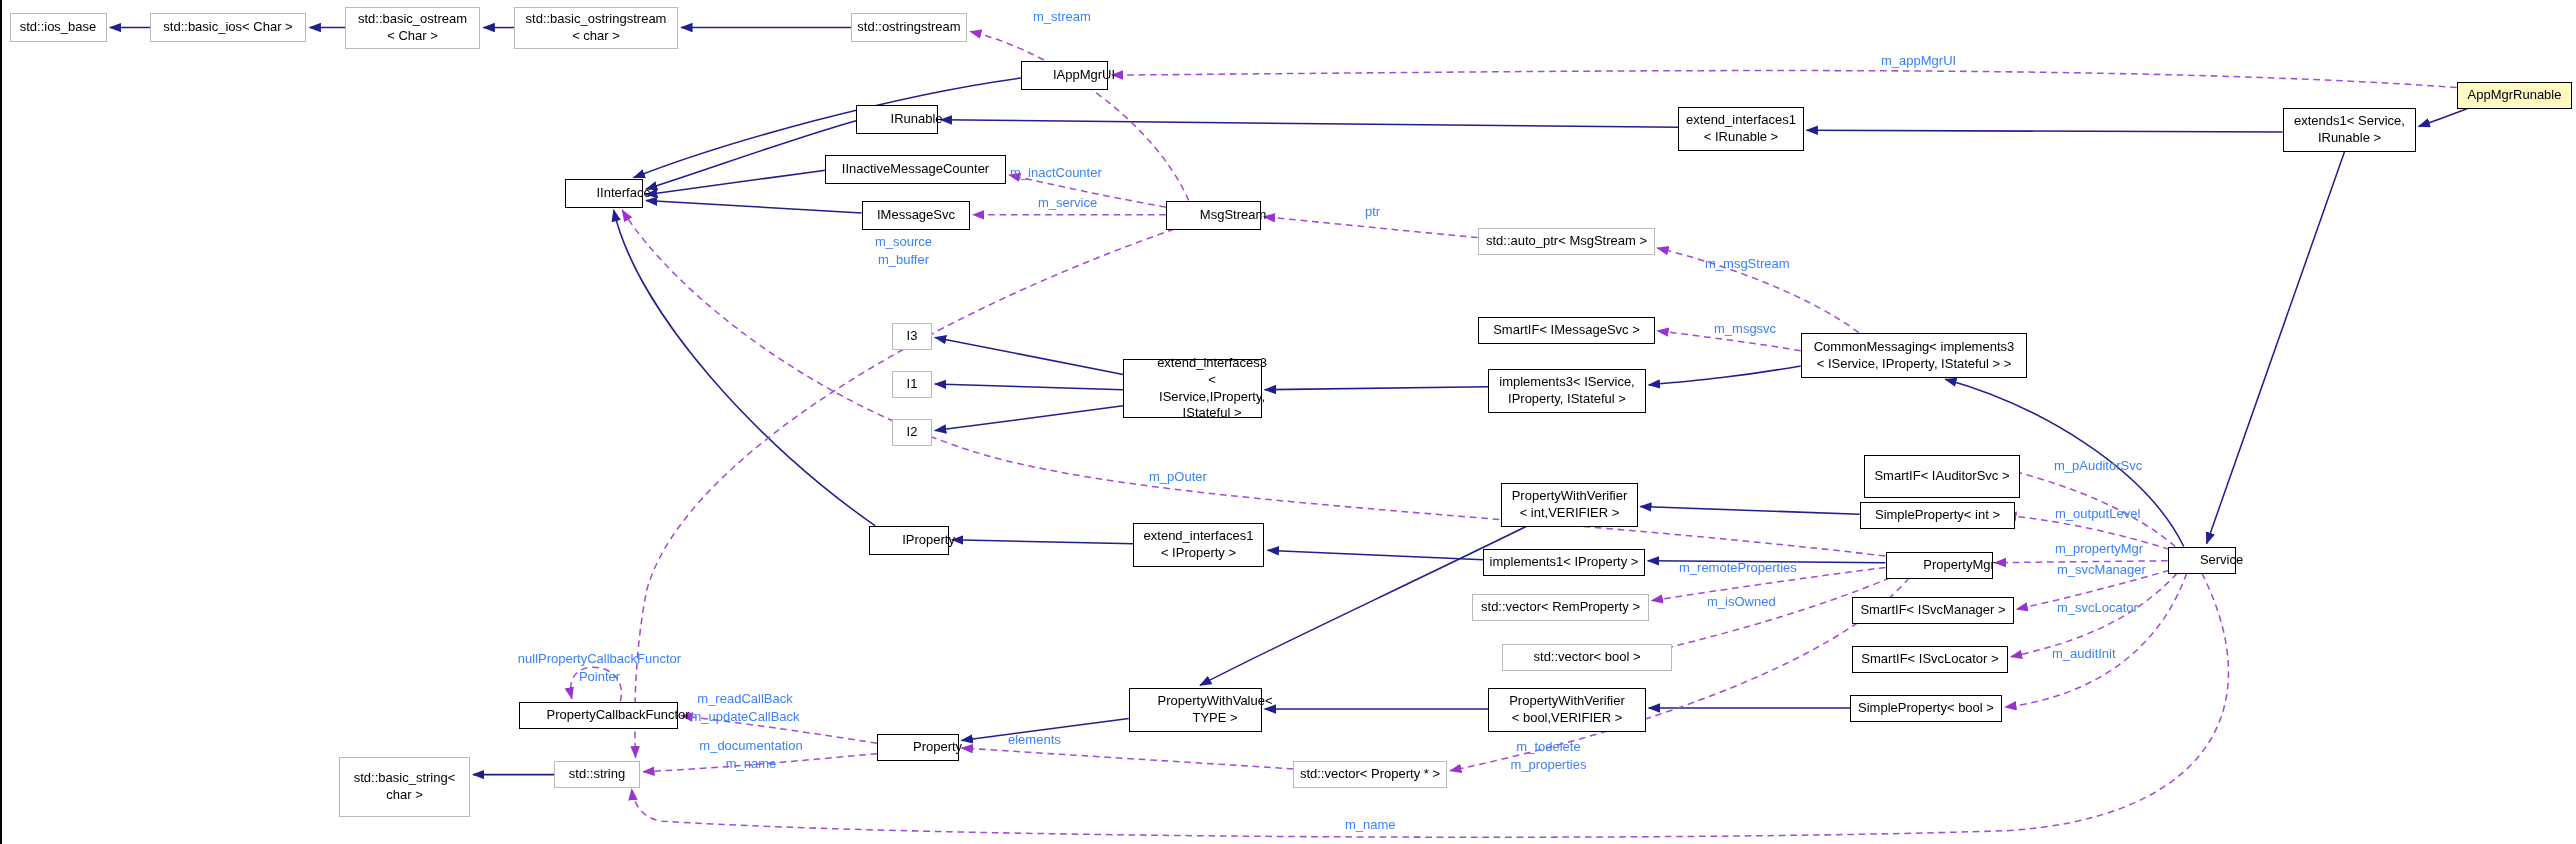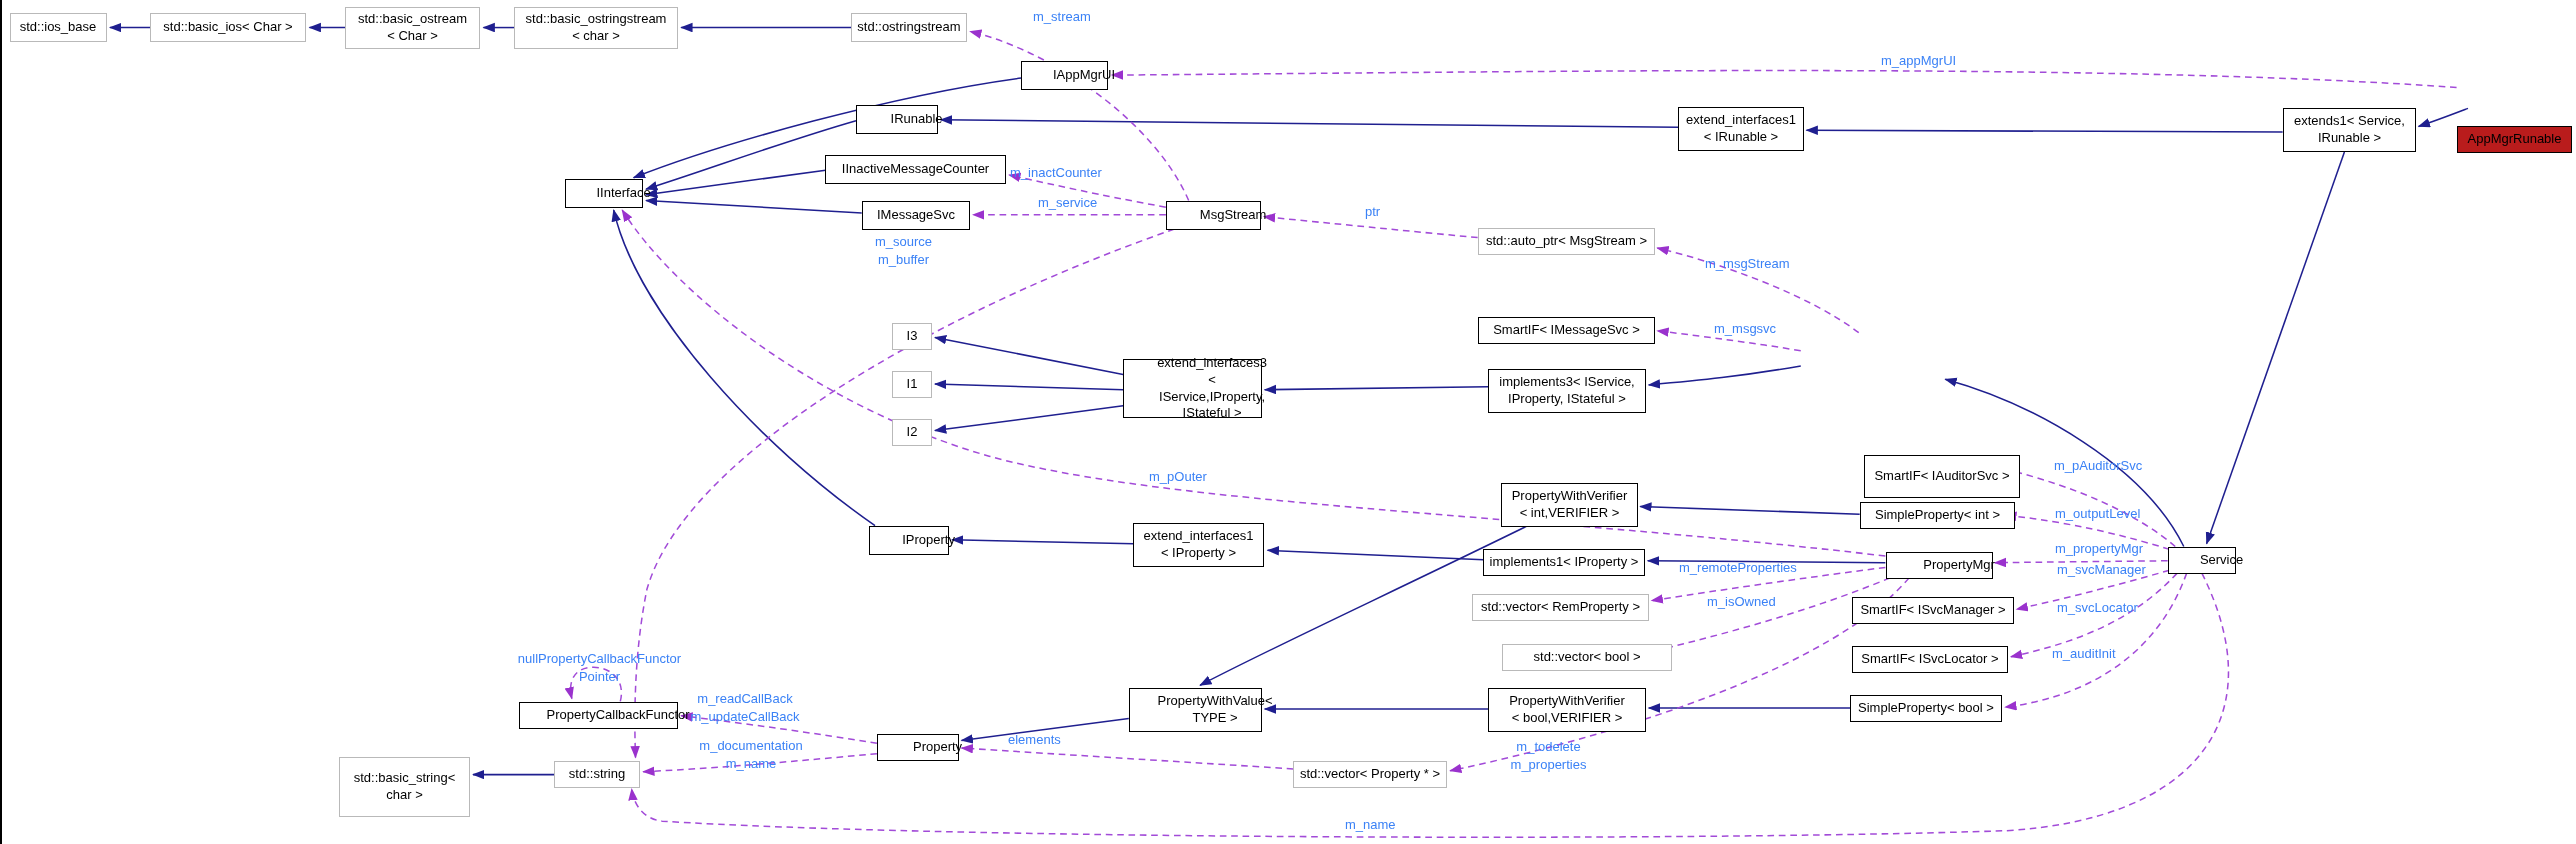--- a/index.html
+++ b/index.html
@@ -5,21 +5,21 @@
   html,body{margin:0;padding:0;background:#fff;}
   #stage{position:relative;width:2576px;height:844px;background:#ffffff;overflow:hidden;
          font-family:"Liberation Sans",sans-serif;}
   #edges{position:absolute;left:0;top:0;width:2576px;height:844px;}
   .node{position:absolute;display:flex;align-items:center;justify-content:center;
         text-align:center;white-space:pre-line;background:#ffffff;color:#000;
         border:1px solid #b9b9b9;box-sizing:border-box;
         font-size:13px;line-height:1.3;padding:1px 2.9px;}
   .blk{border:1.3px solid #000;}
   .bold{border:1.9px solid #000;padding-left:42px;}
-  .hl{background:#b91c1c;border:1.9px solid #000;margin-top:44px;}
+  .hl{background:#fef9c3;border:1.9px solid #000;}
   .elabel{position:absolute;font-size:13px;line-height:1.35;color:#3b82f6;
           white-space:pre-line;}
   .ctr{text-align:center;}
   .edge-solid{fill:none;stroke:#1f1f8f;stroke-width:1.6;}
   .edge-dash{fill:none;stroke:#a24bd8;stroke-width:1.6;stroke-dasharray:7 5;}
   #left-border{position:absolute;left:0;top:0;width:1.9px;height:844px;background:#000;}
 </style>
 </head>
 <body>
 
@@ -111,20 +111,22 @@
   <div class="node hl" style="left:2457px;top:82px;width:115px;height:27px">AppMgrRunable</div>
   <div class="node" style="left:892px;top:323px;width:40px;height:27px">I3</div>
   <div class="node" style="left:892px;top:371px;width:40px;height:27px">I1</div>
   <div class="node" style="left:892px;top:419px;width:40px;height:27px">I2</div>
   <div class="node bold" style="left:1123px;top:359px;width:139px;height:59px">extend_interfaces3
 &lt; IService,IProperty,
 IStateful &gt;</div>
   <div class="node blk" style="left:1478px;top:317px;width:177px;height:27px">SmartIF&lt; IMessageSvc &gt;</div>
   <div class="node blk" style="left:1488px;top:369px;width:158px;height:44px">implements3&lt; IService,
 IProperty, IStateful &gt;</div>
+  <div class="node blk" style="left:1801px;top:333px;width:226px;height:45px">CommonMessaging&lt; implements3
+&lt; IService, IProperty, IStateful &gt; &gt;</div>
   <div class="node blk" style="left:1864px;top:455px;width:156px;height:43px">SmartIF&lt; IAuditorSvc &gt;</div>
   <div class="node blk" style="left:1501px;top:483px;width:137px;height:44px">PropertyWithVerifier
 &lt; int,VERIFIER &gt;</div>
   <div class="node blk" style="left:1860px;top:502px;width:155px;height:27px">SimpleProperty&lt; int &gt;</div>
   <div class="node bold" style="left:869px;top:526px;width:80px;height:28.5px">IProperty</div>
   <div class="node blk" style="left:1133px;top:523px;width:131px;height:44px">extend_interfaces1
 &lt; IProperty &gt;</div>
   <div class="node blk" style="left:1483px;top:549px;width:162px;height:27px">implements1&lt; IProperty &gt;</div>
   <div class="node bold" style="left:1886px;top:552px;width:107px;height:27px">PropertyMgr</div>
   <div class="node" style="left:1472px;top:594px;width:177px;height:27px">std::vector&lt; RemProperty &gt;</div>

